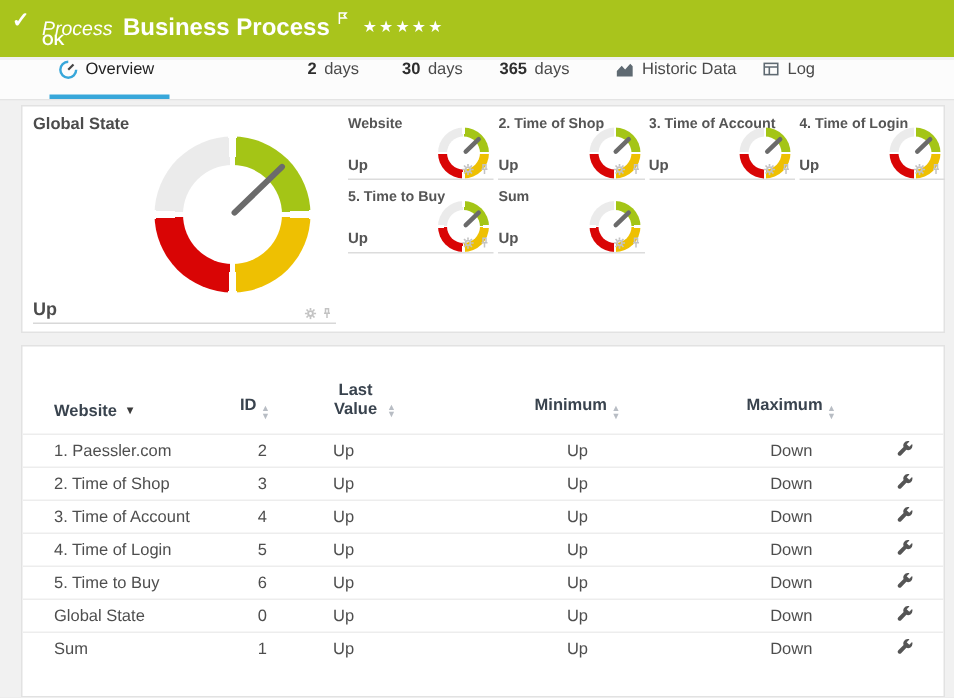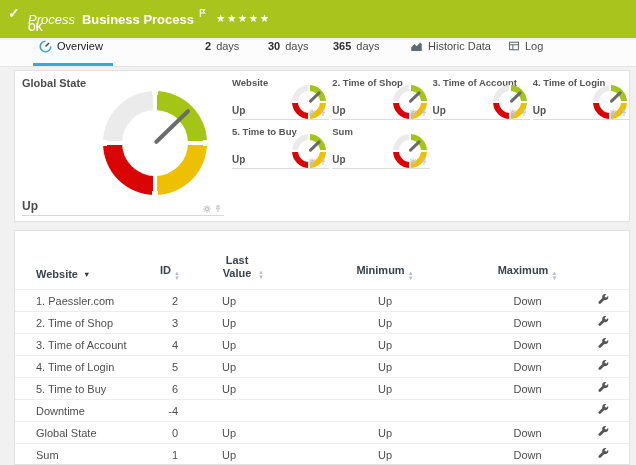--- a/index.html
+++ b/index.html
@@ -4,21 +4,21 @@
 <style>
   html,body{margin:0;padding:0;background:#e9e9e9;}
   .page{position:relative;width:636px;height:465px;background:#f1f1f1;overflow:hidden;
         font-family:"Liberation Sans",sans-serif;-webkit-font-smoothing:antialiased;}
 
   
   .titlebar{position:absolute;top:0;left:0;right:0;height:38px;background:var(--header_green);color:#fff;}
   .check{position:absolute;left:8px;top:5px;font-size:14px;font-weight:bold;}
   .title-line{position:absolute;left:28px;top:4px;white-space:nowrap;}
   .sensor-type{font-style:italic;font-size:13px;margin-right:7px;}
-  .sensor-title{font-weight:bold;font-size:13px;}
+  .sensor-title{font-weight:bold;font-size:16px;}
   .flag{margin-left:4px;vertical-align:6px;display:inline-block;}
   .stars{margin-left:9px;font-size:10.5px;letter-spacing:1.5px;vertical-align:2px;cursor:pointer;}
   .status-ok{position:absolute;left:28px;top:22px;font-size:10px;font-weight:bold;}
 
   
   .tabbar{position:absolute;top:40px;left:0;right:0;height:27px;background:#fcfcfc;border-bottom:1px solid #e4e4e4;box-sizing:border-box;}
   .tab{position:absolute;top:0;height:26px;display:flex;align-items:flex-start;gap:5px;
        font-size:11px;color:#4a4a4a;cursor:pointer;white-space:nowrap;}
   .tab .tab-strong{font-weight:bold;color:#2e2e2e;}
   .tab .tab-icon{display:inline-flex;color:#5f6a72;}
@@ -394,32 +394,20 @@
     <div class="c-last">Up</div>
     <div class="c-min">Up</div>
     <div class="c-max">Down</div>
     <div class="c-act"><span class="wrench">
               <svg width="11" height="11" viewBox="0 0 16 16">
                 <path fill="currentColor" d="M15 4.6a4.3 4.3 0 0 1-5.9 4L4 13.7A1.9 1.9 0 1 1 1.3 11l5.1-5.1a4.3 4.3 0 0 1 4-5.9c.6 0 1.2.1 1.7.4L9.4 3.1l2.5 2.5 2.7-2.7c.3.5.4 1.1.4 1.7z"></path>
               </svg>
             </span></div>
   </div>
         <div class="trow">
-    <div class="c-channel">Downtime</div>
-    <div class="c-id">-4</div>
-    <div class="c-last"></div>
-    <div class="c-min"></div>
-    <div class="c-max"></div>
-    <div class="c-act"><span class="wrench">
-              <svg width="11" height="11" viewBox="0 0 16 16">
-                <path fill="currentColor" d="M15 4.6a4.3 4.3 0 0 1-5.9 4L4 13.7A1.9 1.9 0 1 1 1.3 11l5.1-5.1a4.3 4.3 0 0 1 4-5.9c.6 0 1.2.1 1.7.4L9.4 3.1l2.5 2.5 2.7-2.7c.3.5.4 1.1.4 1.7z"></path>
-              </svg>
-            </span></div>
-  </div>
-        <div class="trow">
     <div class="c-channel">Global State</div>
     <div class="c-id">0</div>
     <div class="c-last">Up</div>
     <div class="c-min">Up</div>
     <div class="c-max">Down</div>
     <div class="c-act"><span class="wrench">
               <svg width="11" height="11" viewBox="0 0 16 16">
                 <path fill="currentColor" d="M15 4.6a4.3 4.3 0 0 1-5.9 4L4 13.7A1.9 1.9 0 1 1 1.3 11l5.1-5.1a4.3 4.3 0 0 1 4-5.9c.6 0 1.2.1 1.7.4L9.4 3.1l2.5 2.5 2.7-2.7c.3.5.4 1.1.4 1.7z"></path>
               </svg>
             </span></div>

